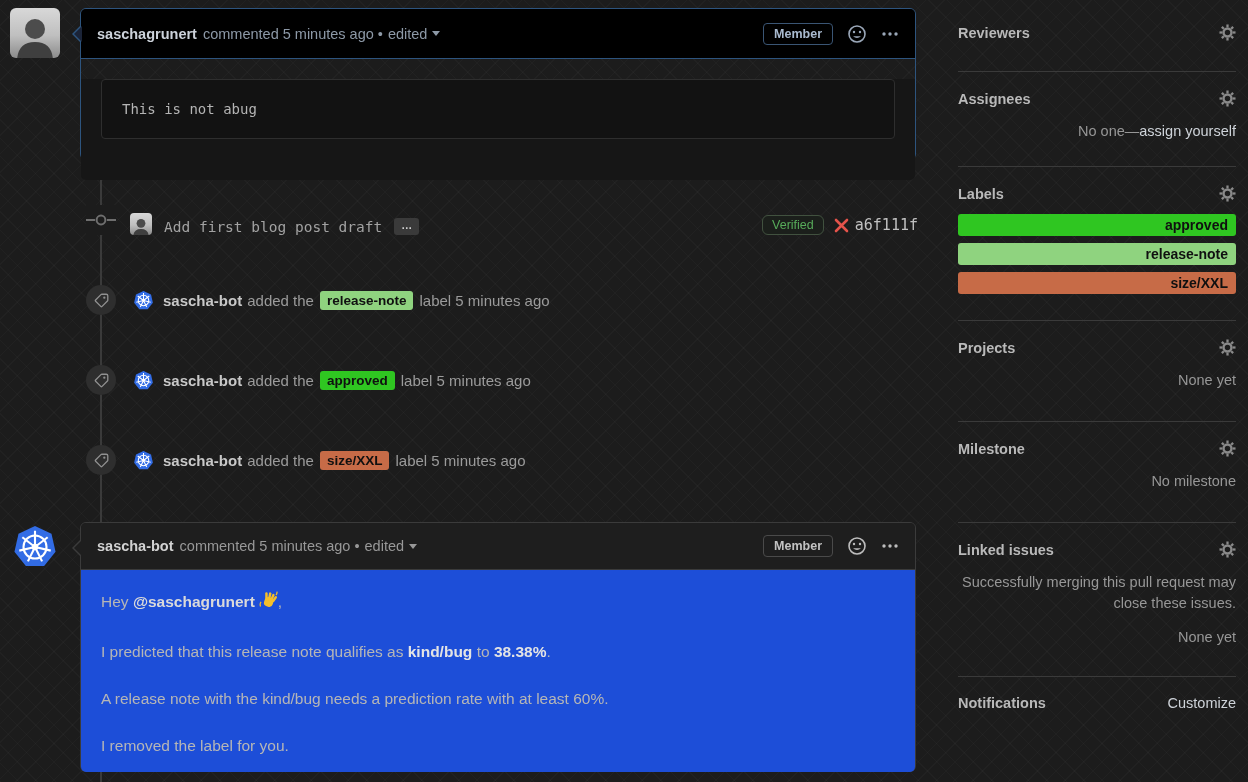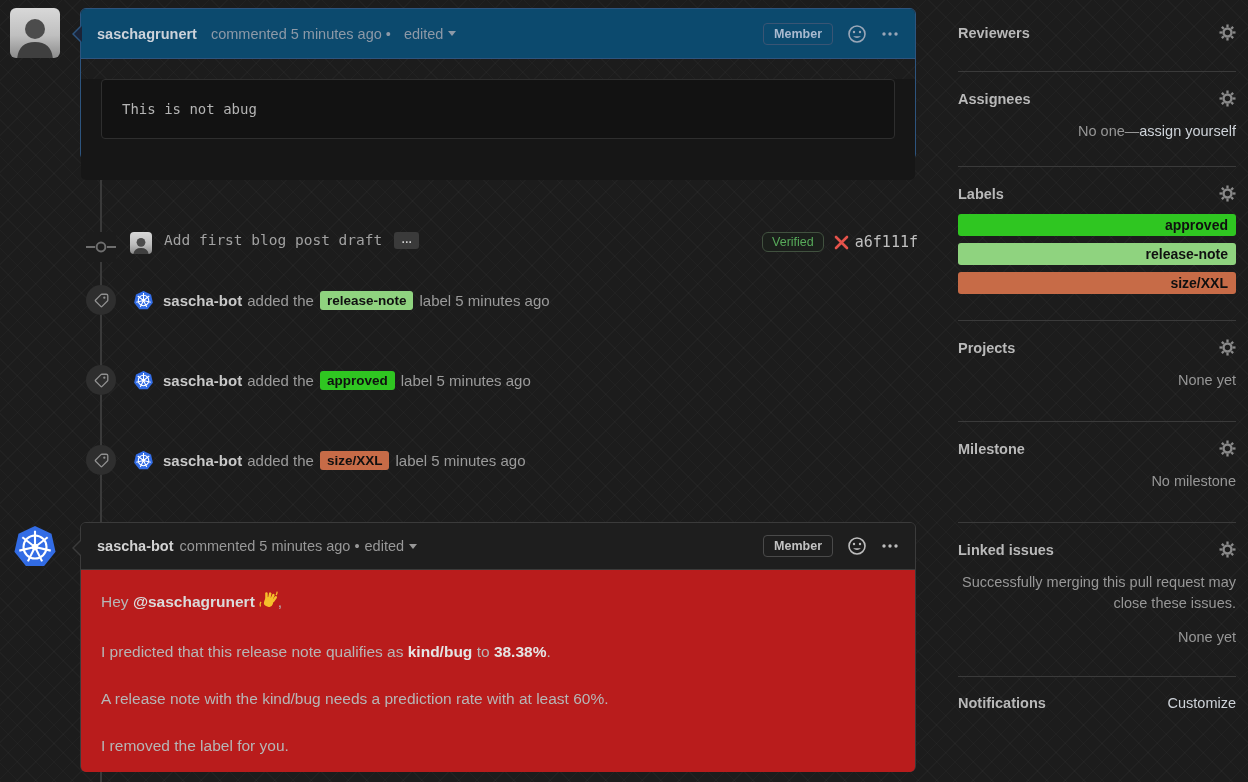--- a/index.html
+++ b/index.html
@@ -20,25 +20,25 @@
   
   .avatar{border-radius:6px;overflow:hidden;display:block;}
   .avatar-photo{background:linear-gradient(180deg,#d8d8d8 0%,#bfbfbf 55%,#8b8b8b 100%);position:relative;}
   .avatar-photo svg{position:absolute;bottom:-2px;left:0;}
 
   
   .comment{position:absolute;left:80px;width:836px;border-radius:6px;z-index:2;box-sizing:border-box;}
   .comment.author-var{border:1px solid #2d547e;}
   .comment.bot-var{border:1px solid #3b3b3b;}
   .c-head{display:flex;align-items:center;padding:0 16px;box-sizing:border-box;border-radius:5px 5px 0 0;position:relative;}
-  .author-var .c-head{background:#0c4a6e;border-bottom:1px solid #2d547e;height:50px;gap:8px;}
+  .author-var .c-head{background:#000000;border-bottom:1px solid #2d547e;height:50px;}
   .bot-var .c-head{background:#1e1e1e;border-bottom:1px solid #3b3b3b;height:47px;}
   .c-body{border-radius:0 0 5px 5px;}
   .author-var .c-body{background:#161616;}
-  .bot-var .c-body{background:#b91c1c;}
+  .bot-var .c-body{background:#1d4ed8;}
   .c-head .uname{font-weight:bold;font-size:14.5px;color:#ccd2da;text-decoration:none;cursor:pointer;}
   .bot-var .c-head .uname{color:#d2d2d2;}
   .c-head .meta{font-size:14.5px;color:#8d99a7;margin-left:6px;}
   .bot-var .c-head .meta{color:#989898;}
   .edited-btn{font-size:14.5px;color:#8d99a7;margin-left:5px;cursor:pointer;display:inline-flex;align-items:center;gap:5px;}
   .bot-var .edited-btn{color:#989898;}
   .caret-down{width:0;height:0;border-left:4px solid transparent;border-right:4px solid transparent;border-top:5px solid currentColor;display:inline-block;}
   .head-right{margin-left:auto;display:flex;align-items:center;gap:14px;text-align:center;}
   .member-badge{font-size:12.5px;font-weight:bold;padding:3px 10px;border-radius:4px;cursor:default;}
   .author-var .member-badge{color:#a9bacf;border:1px solid #3a5574;}
@@ -57,21 +57,21 @@
   .code-block code{font-family:"DejaVu Sans Mono",monospace;font-size:14px;color:#b4b4b4;}
 
   
   .md-body{padding:20px 20px 2px 20px;font-size:15.5px;color:#b6b6b6;}
   .md-body p{margin:0 0 24px 0;line-height:23px;}
   .md-body .b{font-weight:bold;color:#e4e4e4;}
   .mention{font-weight:bold;color:#dadada;cursor:pointer;}
   .wave{display:inline-block;vertical-align:-3px;margin-left:4px;}
 
   
-  .commit-row{position:absolute;left:86px;top:205px;width:832px;height:30px;display:flex;align-items:flex-start;z-index:2;margin-top:27px;}
+  .commit-row{position:absolute;left:86px;top:205px;width:832px;height:30px;display:flex;align-items:flex-end;z-index:2;}
   .commit-icon-wrap{width:30px;height:30px;display:flex;align-items:center;justify-content:center;background:#1c1c1c;}
   .commit-row .mini-av{width:22px;height:22px;border-radius:4px;margin-left:14px;}
   .commit-msg{font-family:"DejaVu Sans Mono",monospace;font-size:14.5px;color:#a2a2a2;margin-left:12px;cursor:pointer;}
   .expander{margin-left:12px;background:#3a3a3a;color:#cfcfcf;border:none;border-radius:3px;font-size:11px;line-height:8px;padding:3px 7px 6px;cursor:pointer;font-weight:bold;}
   .commit-right{margin-left:auto;display:flex;align-items:center;}
   .verified-badge{font-size:12.5px;color:#57ab5a;border:1px solid #41513f;background:#1b1f1b;border-radius:6px;padding:2px 9px;cursor:pointer;}
   .x-icon{margin-left:10px;display:flex;}
   .sha{font-family:"DejaVu Sans Mono",monospace;font-size:15px;color:#c0c0c0;margin-left:6px;text-decoration:none;cursor:pointer;}
 
   

